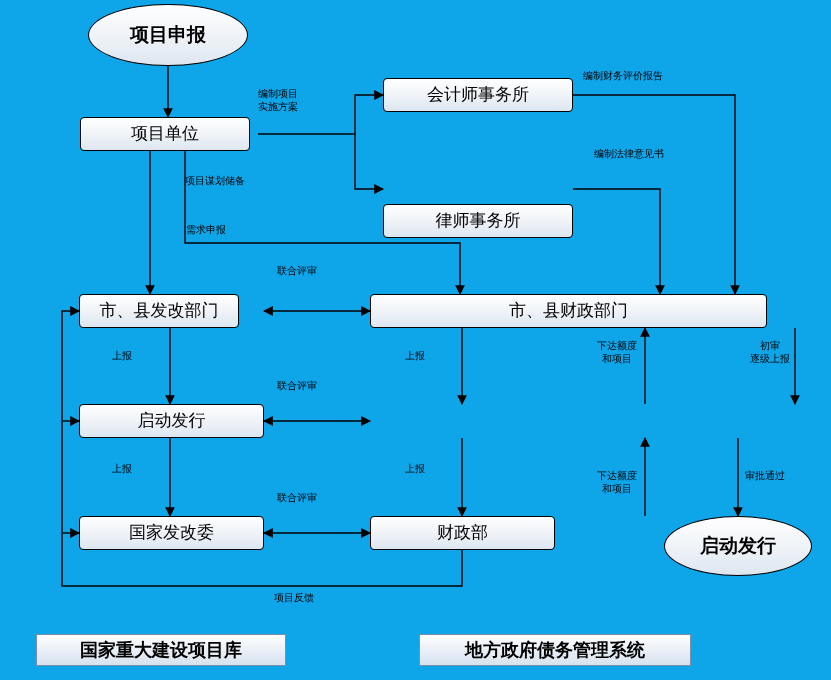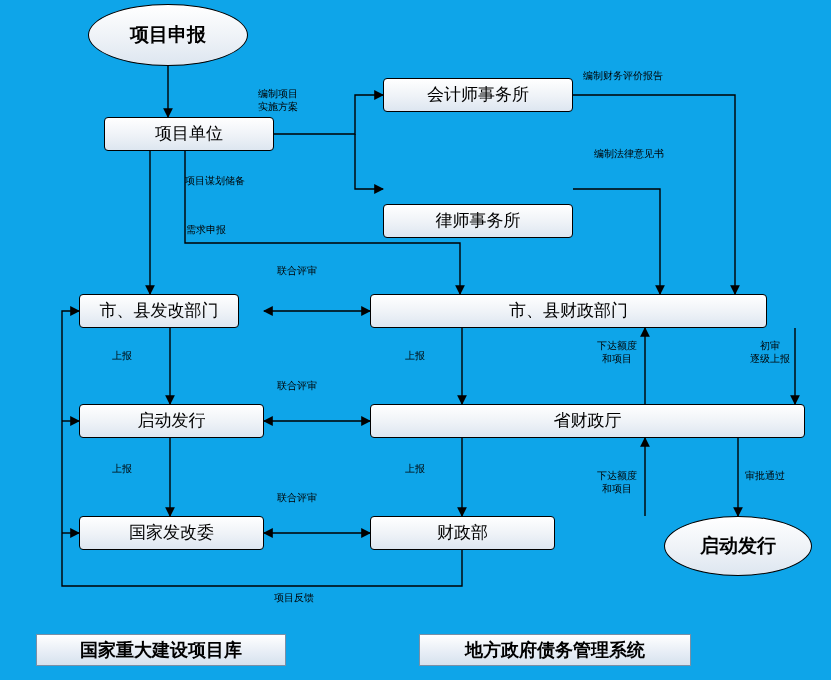--- a/index.html
+++ b/index.html
@@ -114,40 +114,37 @@
       <path d="M 462 550 L 462 586 L 62 586 L 62 311 L 79 311" marker-end="url(#arrow)"></path>
 
       <path d="M 62 421 L 79 421" marker-end="url(#arrow)"></path>
       <path d="M 62 533 L 79 533" marker-end="url(#arrow)"></path>
     </g>
   </svg>
 
   <div class="node ellipse" style="left:88px;top:4px;width:160px;height:62px;">
       <span>项目申报</span>
     </div>
-  <div class="node rect" style="left:104px;top:117px;width:170px;height:34px;">
+  <div class="node rect" style="left:80px;top:117px;width:170px;height:34px;">
       <span>项目单位</span>
     </div>
   <div class="node rect" style="left:383px;top:78px;width:190px;height:34px;">
       <span>会计师事务所</span>
     </div>
   <div class="node rect" style="left:383px;top:172px;width:190px;height:34px;margin-top:32px;">
       <span>律师事务所</span>
     </div>
   <div class="node rect" style="left:79px;top:294px;width:160px;height:34px;">
       <span>市、县发改部门</span>
     </div>
   <div class="node rect" style="left:370px;top:294px;width:397px;height:34px;">
       <span>市、县财政部门</span>
     </div>
   <div class="node rect" style="left:79px;top:404px;width:185px;height:34px;">
       <span>启动发行</span>
-    </div>
-  <div class="node rect" style="left:370px;top:404px;width:435px;height:34px;">
-      <span>省财政厅</span>
     </div>
   <div class="node rect" style="left:79px;top:516px;width:185px;height:34px;">
       <span>国家发改委</span>
     </div>
   <div class="node rect" style="left:370px;top:516px;width:185px;height:34px;">
       <span>财政部</span>
     </div>
   <div class="node ellipse" style="left:664px;top:516px;width:148px;height:60px;">
       <span>启动发行</span>
     </div>

